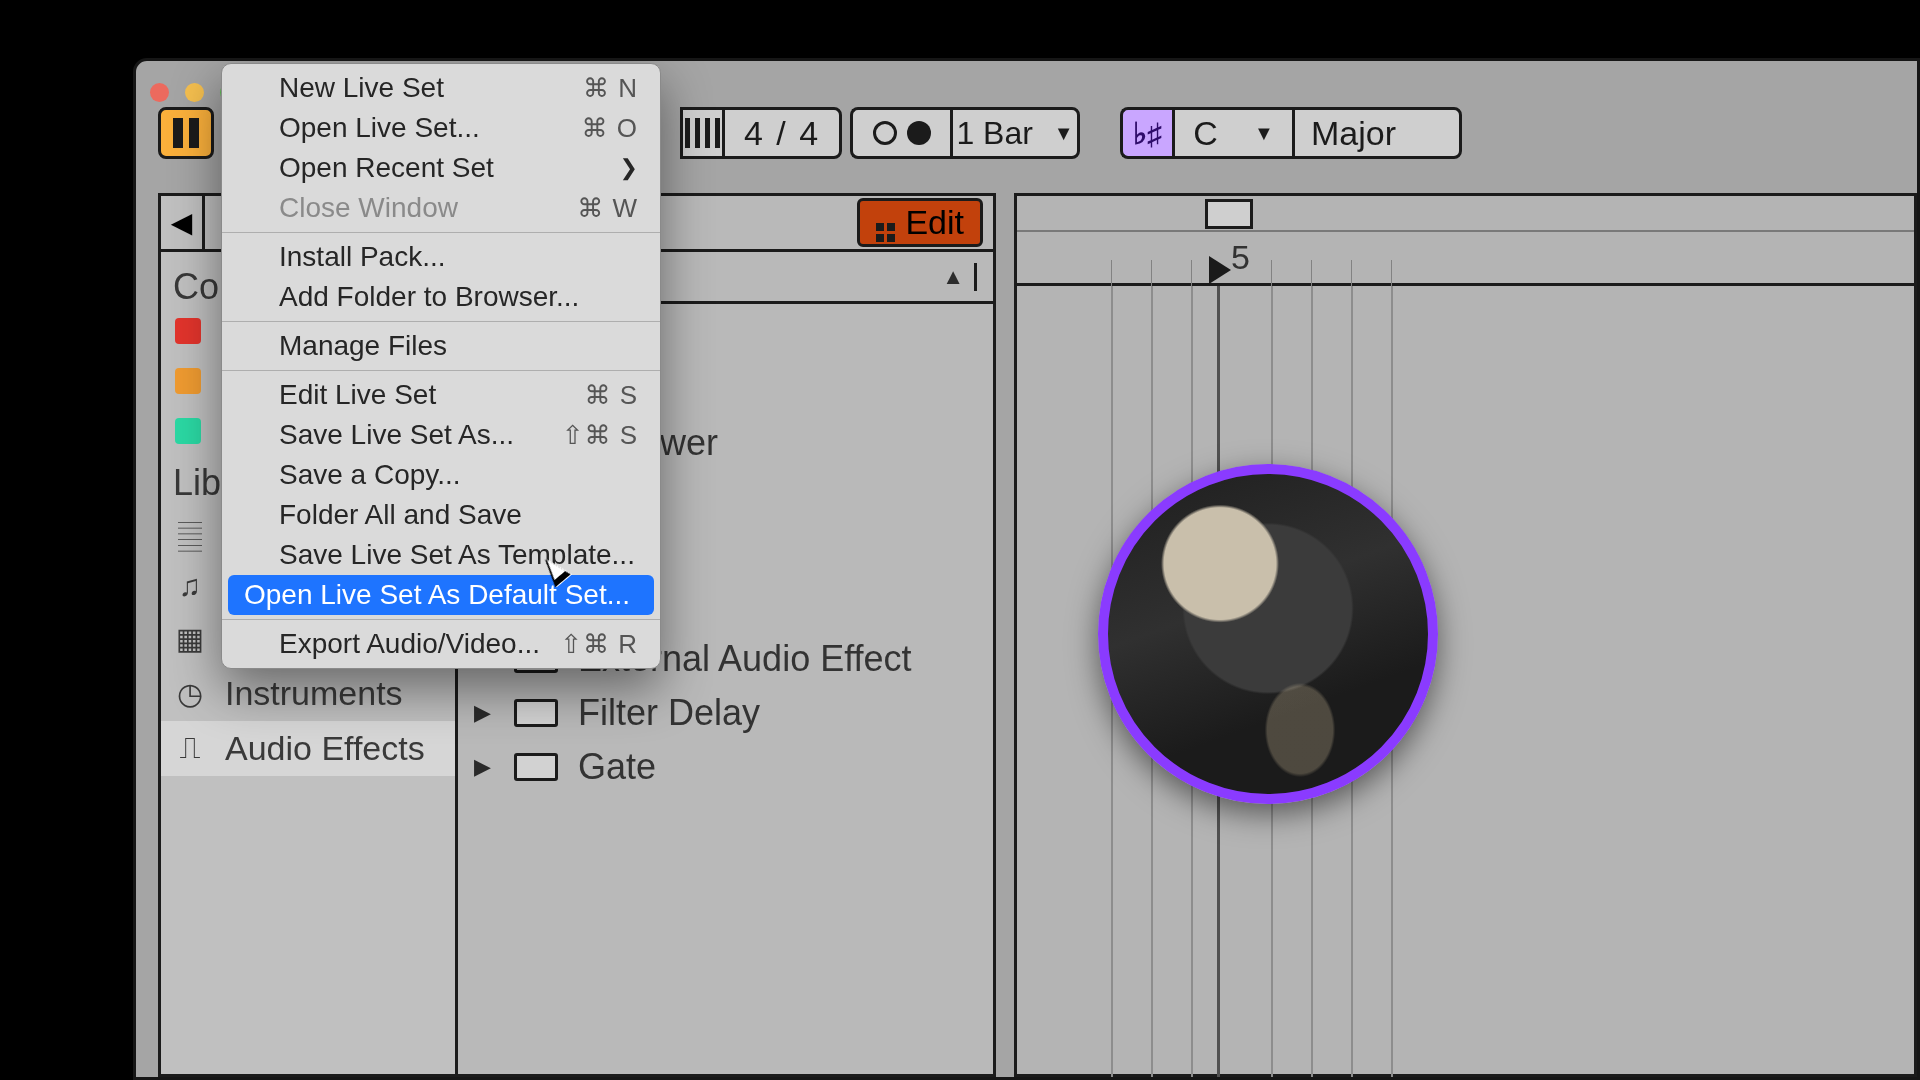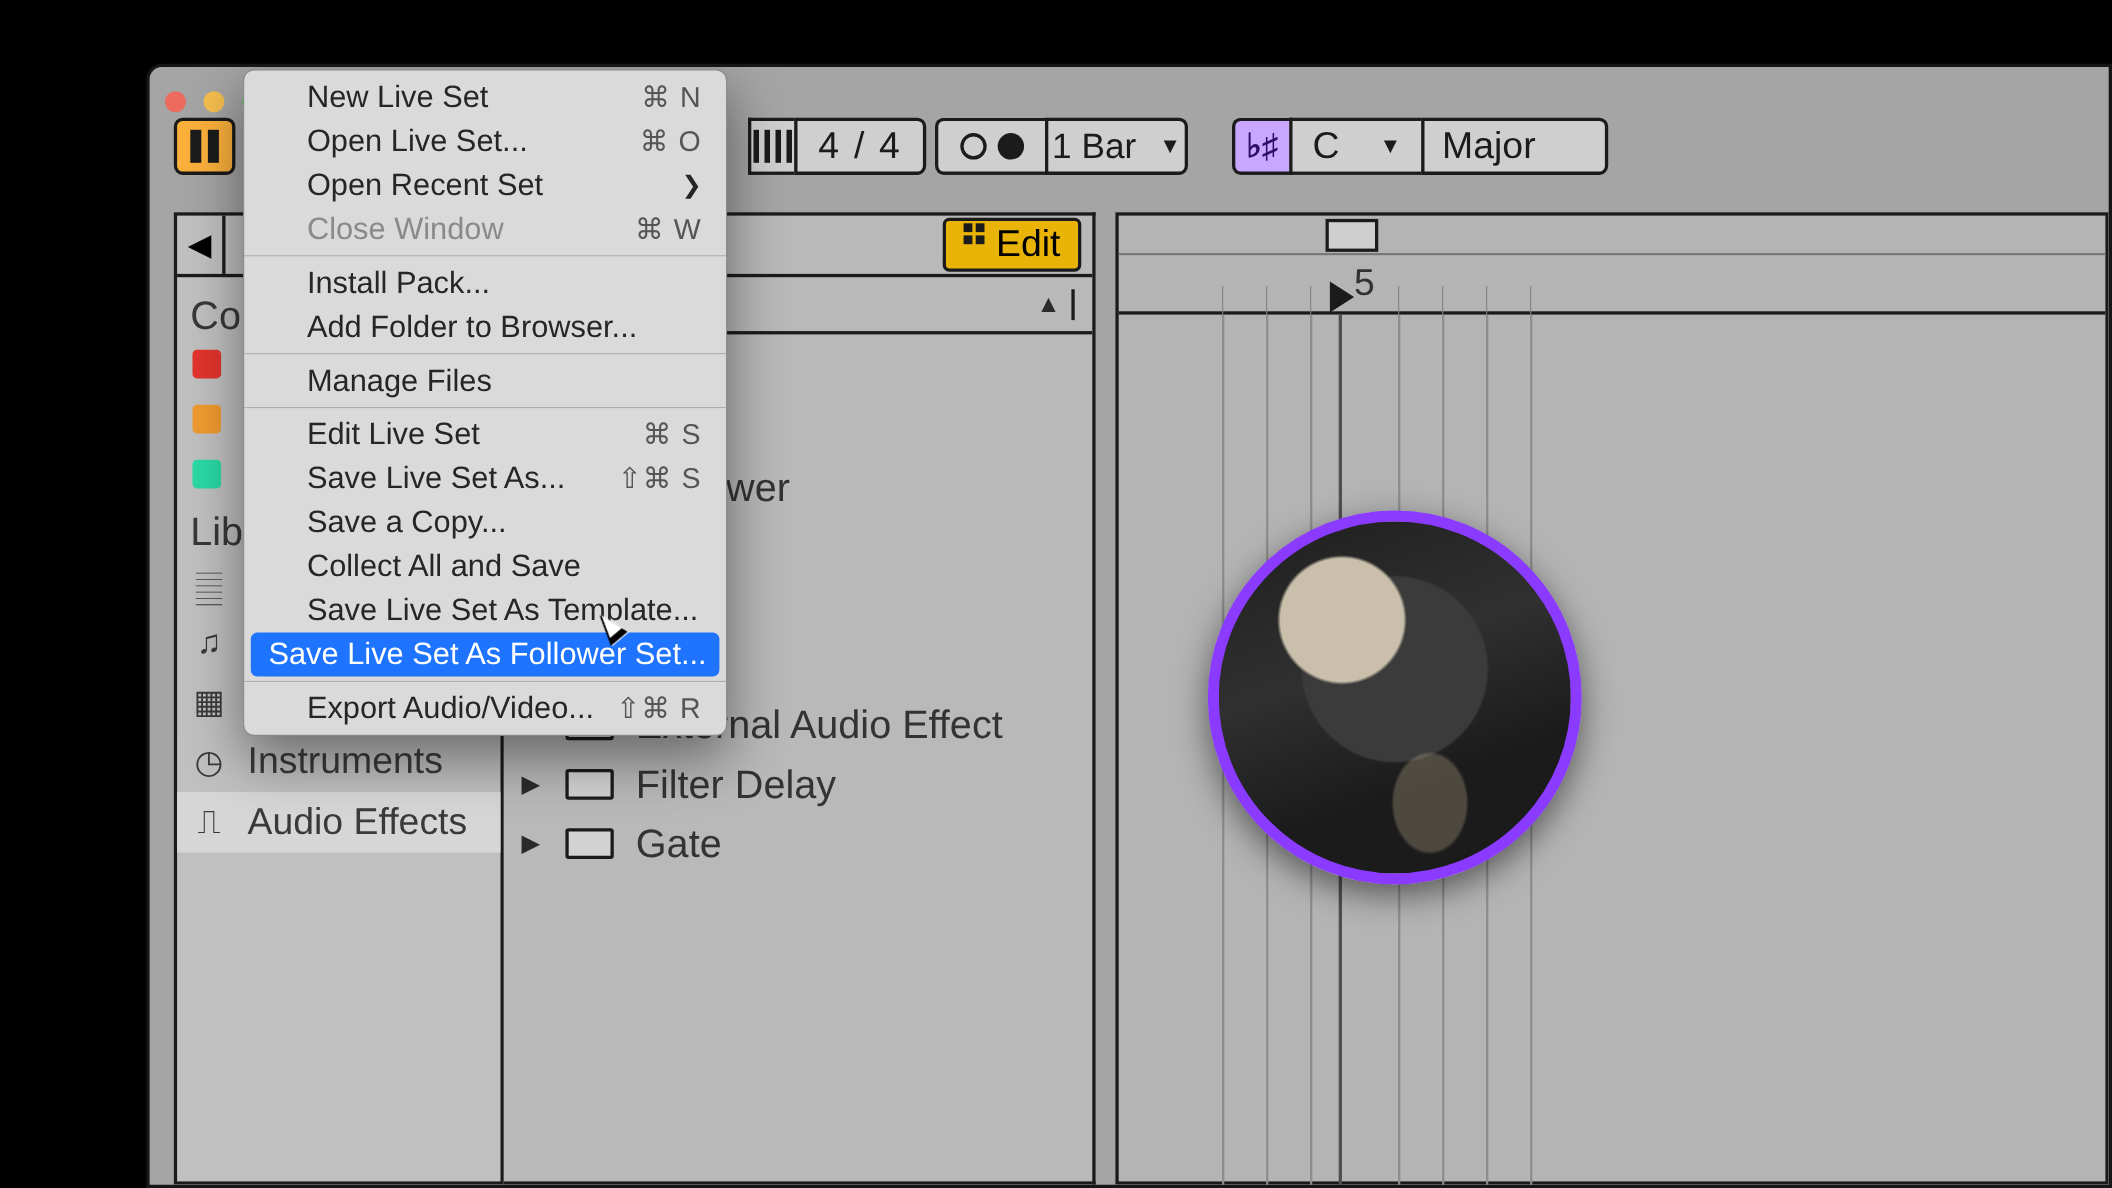--- a/index.html
+++ b/index.html
@@ -165,22 +165,22 @@
   .mp-head{
     height:56px;border-bottom:3px solid #1b1b1b;
     display:flex;align-items:center;justify-content:flex-end;
     padding-right:10px;
   }
   .edit-btn{
     border:3px solid #1b1b1b;
     border-radius:6px;
     padding:2px 16px;
     font-size:34px;
-    background:#eab308;
-    display:flex;align-items:flex-start;gap:10px;
+    background:#c2410c;
+    display:flex;align-items:flex-end;gap:10px;
   }
   .edit-btn .grid{
     display:grid;grid-template-columns:repeat(2,8px);grid-template-rows:repeat(2,8px);gap:3px;
   }
   .edit-btn .grid i{background:#1b1b1b;width:8px;height:8px;}
   .track-title{
     height:52px;border-bottom:3px solid #1b1b1b;
     display:flex;align-items:center;justify-content:flex-end;
     padding-right:16px;font-size:28px;color:#2c2c2c;
   }
@@ -518,27 +518,27 @@
         <span class="sc">⌘ S</span>
       </div>
       <div class="mi">
         <span>Save Live Set As...</span>
         <span class="sc">⇧⌘ S</span>
       </div>
       <div class="mi">
         <span>Save a Copy...</span>
       </div>
       <div class="mi">
-        <span>Collect All and Save</span>
+        <span>Folder All and Save</span>
       </div>
       <div class="mi">
         <span>Save Live Set As Template...</span>
       </div>
       <div class="mi selected">
-        <span>Save Live Set As Follower Set...</span>
+        <span>Open Live Set As Default Set...</span>
       </div>
       <div class="menu-sep"></div>
       <div class="mi">
         <span>Export Audio/Video...</span>
         <span class="sc">⇧⌘ R</span>
       </div>
     </div>
 
 </div>
 

